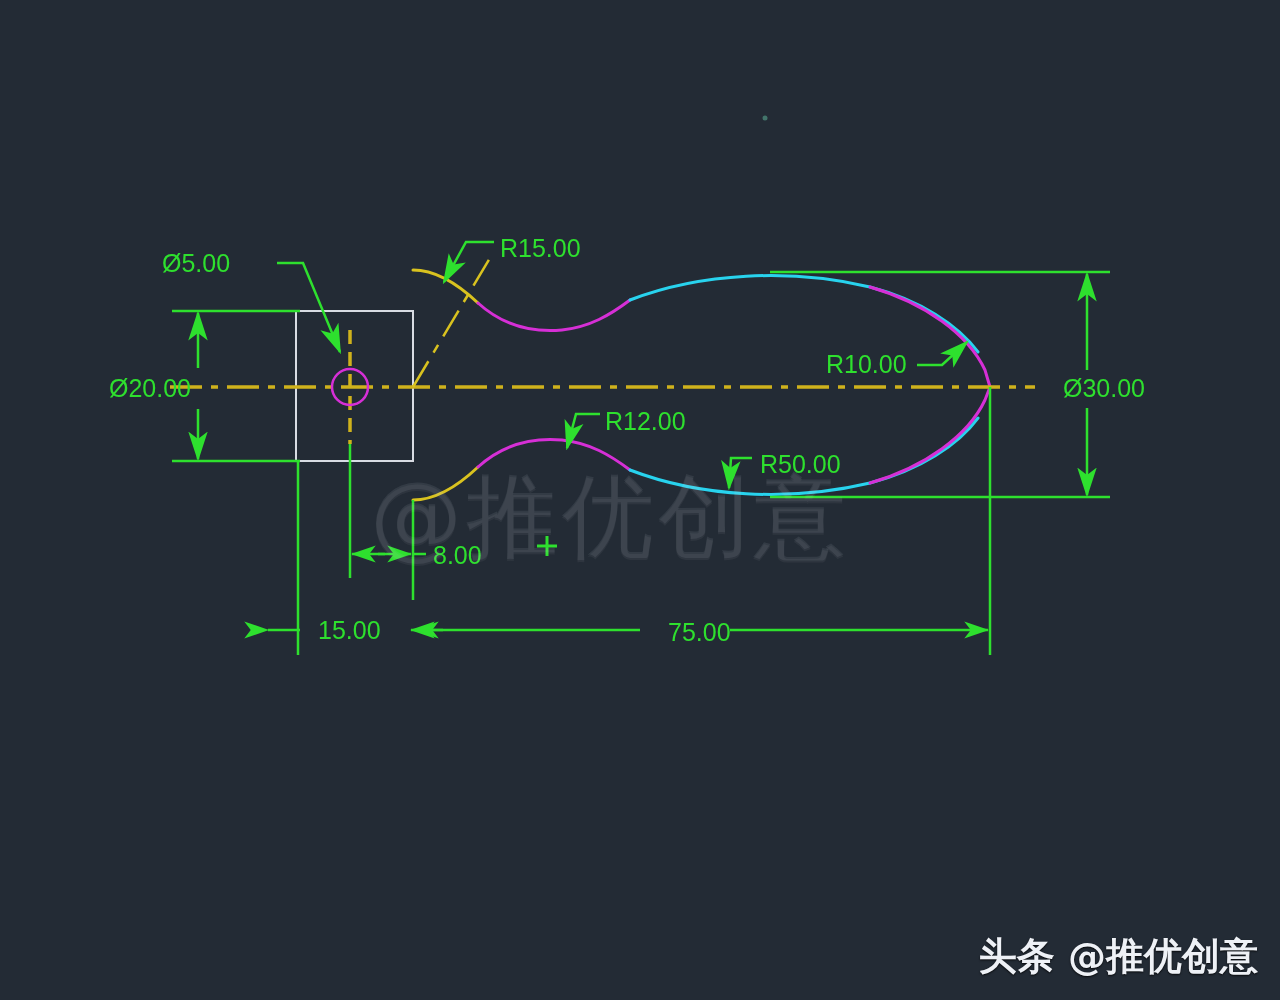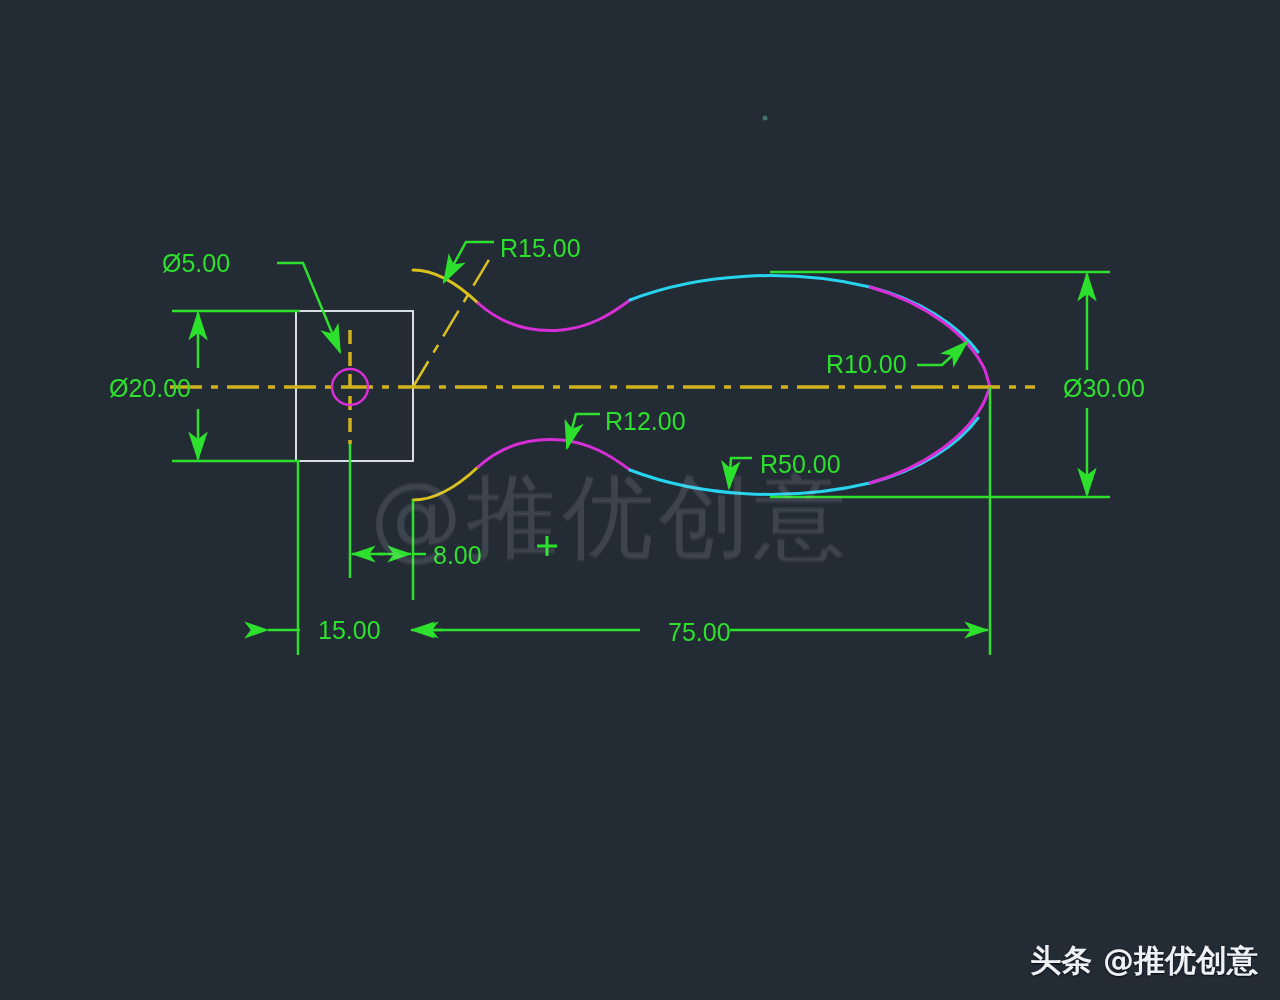--- a/index.html
+++ b/index.html
@@ -3,21 +3,21 @@
 <meta charset="utf-8">
 <style>
   html,body{margin:0;padding:0;background:#222a33;}
   #stage{position:relative;width:1280px;height:1000px;background:#232b35;overflow:hidden;
          font-family:"Liberation Sans",sans-serif;}
   #cad{position:absolute;left:0;top:0;width:1280px;height:1000px;}
   .wm{position:absolute;pointer-events:none;user-select:none;}
   #wm-center{left:370px;top:455px;font-size:92px;font-weight:normal;color:rgba(200,205,215,0.10);
              letter-spacing:4px;text-shadow:0 2px 0 rgba(255,255,255,0.05);
              font-family:"DejaVu Sans",sans-serif;white-space:nowrap;}
-  #wm-corner{right:22px;bottom:18px;font-size:31px;font-weight:bold;color:#eef1f6;
+  #wm-corner{right:22px;bottom:18px;font-size:38px;font-weight:bold;color:#eef1f6;
              font-family:"DejaVu Sans",sans-serif;white-space:nowrap;
              text-shadow:0 1px 2px rgba(0,0,0,0.8);}
   text{font-family:"Liberation Sans",sans-serif;}
 </style>
 </head>
 <body>
 
 <div id="stage">
 
   <svg id="cad" viewBox="0 0 1280 1000">

